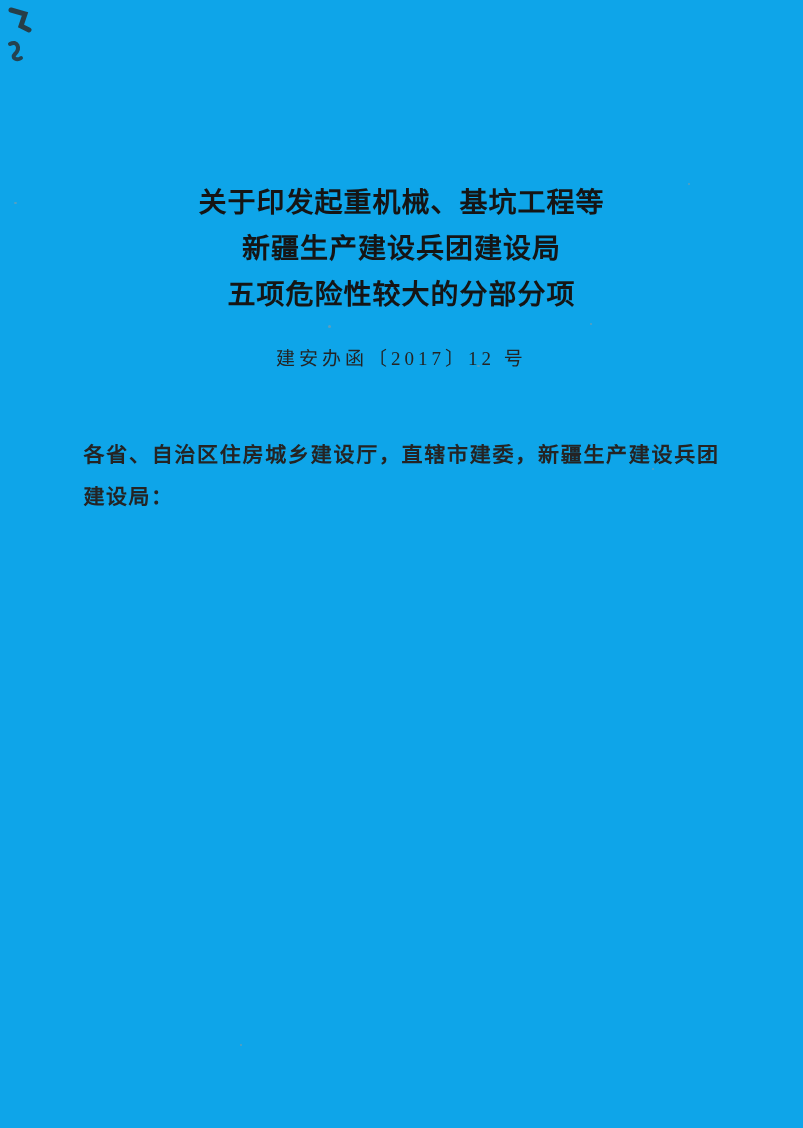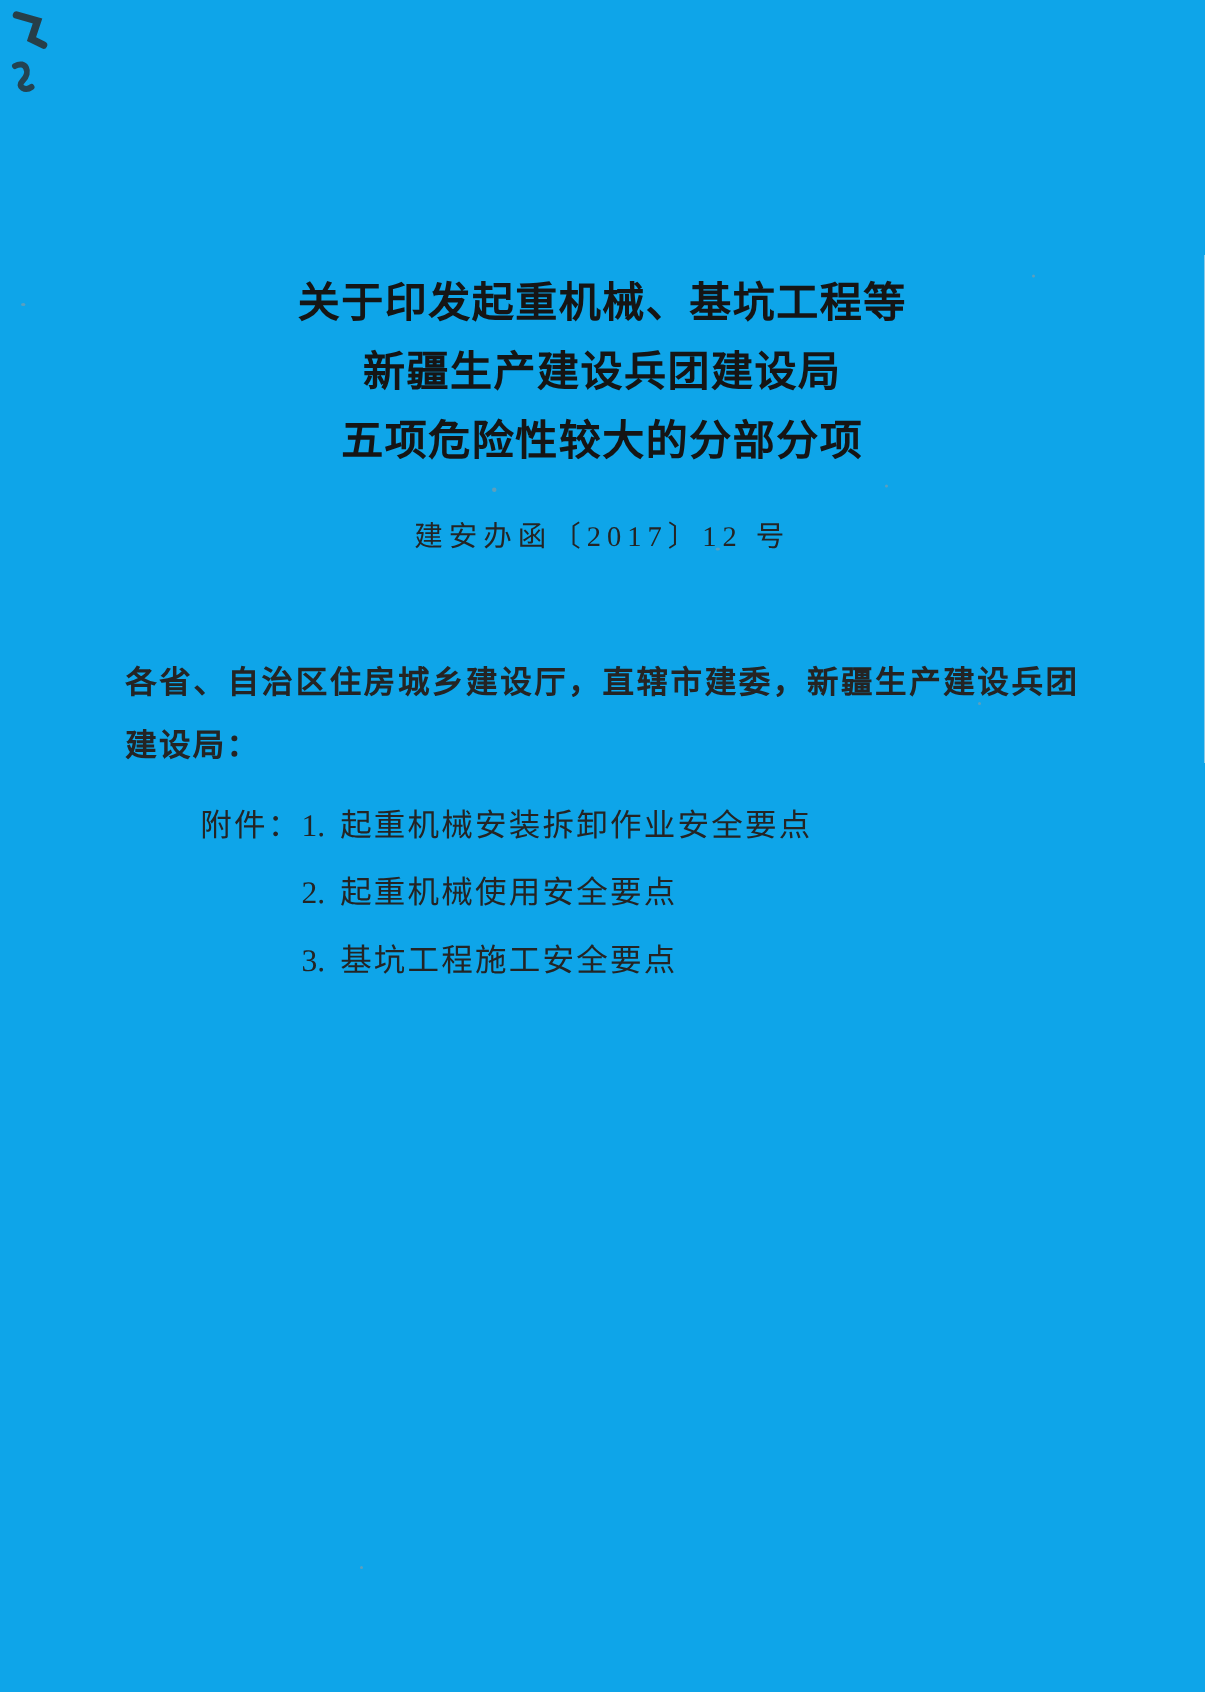--- a/index.html
+++ b/index.html
@@ -121,28 +121,14 @@
     <div>新疆生产建设兵团建设局</div>
     <div>五项危险性较大的分部分项</div>
   </div>
 
   <div class="doc-number">建安办函〔2017〕12 号</div>
 
   <div class="body-block">
     <p>各省、自治区住房城乡建设厅，直辖市建委，新疆生产建设兵团建设局：</p>
   </div>
 
-  <div class="attachments">
-    <div class="att-label">附件：</div>
-    <div class="att-items">
-      <div class="att-item">
-        <span class="att-num">1.</span><span>起重机械安装拆卸作业安全要点</span>
-      </div>
-      <div class="att-item">
-        <span class="att-num">2.</span><span>起重机械使用安全要点</span>
-      </div>
-      <div class="att-item">
-        <span class="att-num">3.</span><span>基坑工程施工安全要点</span>
-      </div>
-    </div>
-  </div>
 
 </div>
 
 </body></html>

